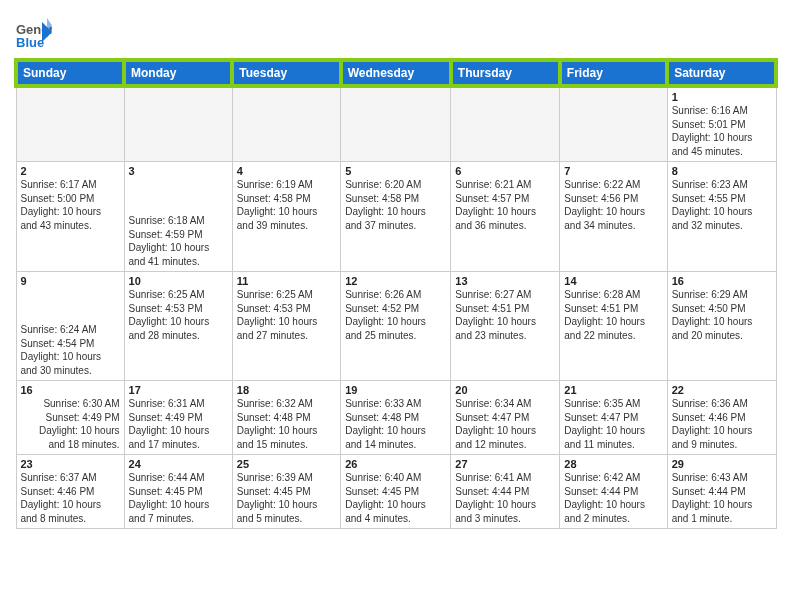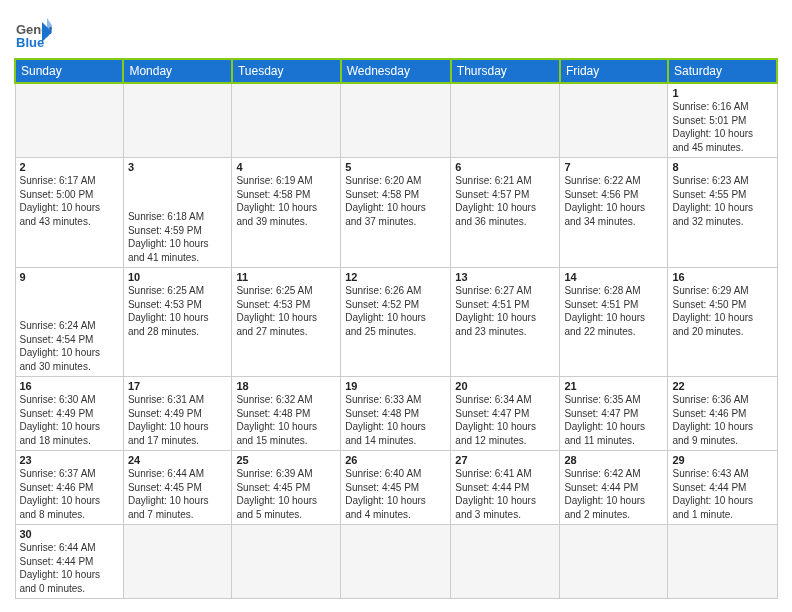--- a/index.html
+++ b/index.html
@@ -45,24 +45,24 @@
       color: #444;
     }
     .calendar {
       width: 100%;
       border-collapse: collapse;
     }
     .calendar th {
       background: #1a73d1;
       color: white;
       font-size: 12px;
-      font-weight: normal;
+      font-weight: bold;
       text-align: left;
       padding: 4px 5px;
-      border: 2px solid #84cc16;
+      border: 4px solid #84cc16;
     }
     .calendar td {
       vertical-align: top;
       border: 1px solid #ccc;
       padding: 3px 4px;
       font-size: 9.5px;
       color: #333;
       background: white;
       width: 113px;
       height: 72px;
@@ -231,21 +231,21 @@
             <span class="day-num">16</span>
             <div class="day-info" style="white-space: pre-line;">Sunrise: 6:29 AM
 Sunset: 4:50 PM
 Daylight: 10 hours
 and 20 minutes.</div>
           </td>
         </tr>
         <tr>
           <td>
             <span class="day-num">16</span>
-            <div class="day-info" style="white-space: pre-line;">Sunrise: 6:30 AM
+            <div class="day-info" style="white-space: pre-line; text-align: right;">Sunrise: 6:30 AM
 Sunset: 4:49 PM
 Daylight: 10 hours
 and 18 minutes.</div>
           </td>
           <td>
             <span class="day-num">17</span>
             <div class="day-info" style="white-space: pre-line;">Sunrise: 6:31 AM
 Sunset: 4:49 PM
 Daylight: 10 hours
 and 17 minutes.</div>
@@ -329,31 +329,16 @@
 Daylight: 10 hours
 and 2 minutes.</div>
           </td>
           <td>
             <span class="day-num">29</span>
             <div class="day-info" style="white-space: pre-line;">Sunrise: 6:43 AM
 Sunset: 4:44 PM
 Daylight: 10 hours
 and 1 minute.</div>
           </td>
-        </tr>
-        <tr class="last-row">
-          <td>
-            <span class="day-num">30</span>
-            <div class="day-info" style="white-space: pre-line;">Sunrise: 6:44 AM
-Sunset: 4:44 PM
-Daylight: 10 hours
-and 0 minutes.</div>
-          </td>
-          <td class="empty"></td>
-          <td class="empty"></td>
-          <td class="empty"></td>
-          <td class="empty"></td>
-          <td class="empty"></td>
-          <td class="empty"></td>
         </tr>
       </tbody>
   </table>
 </div>
 
 </body></html>

